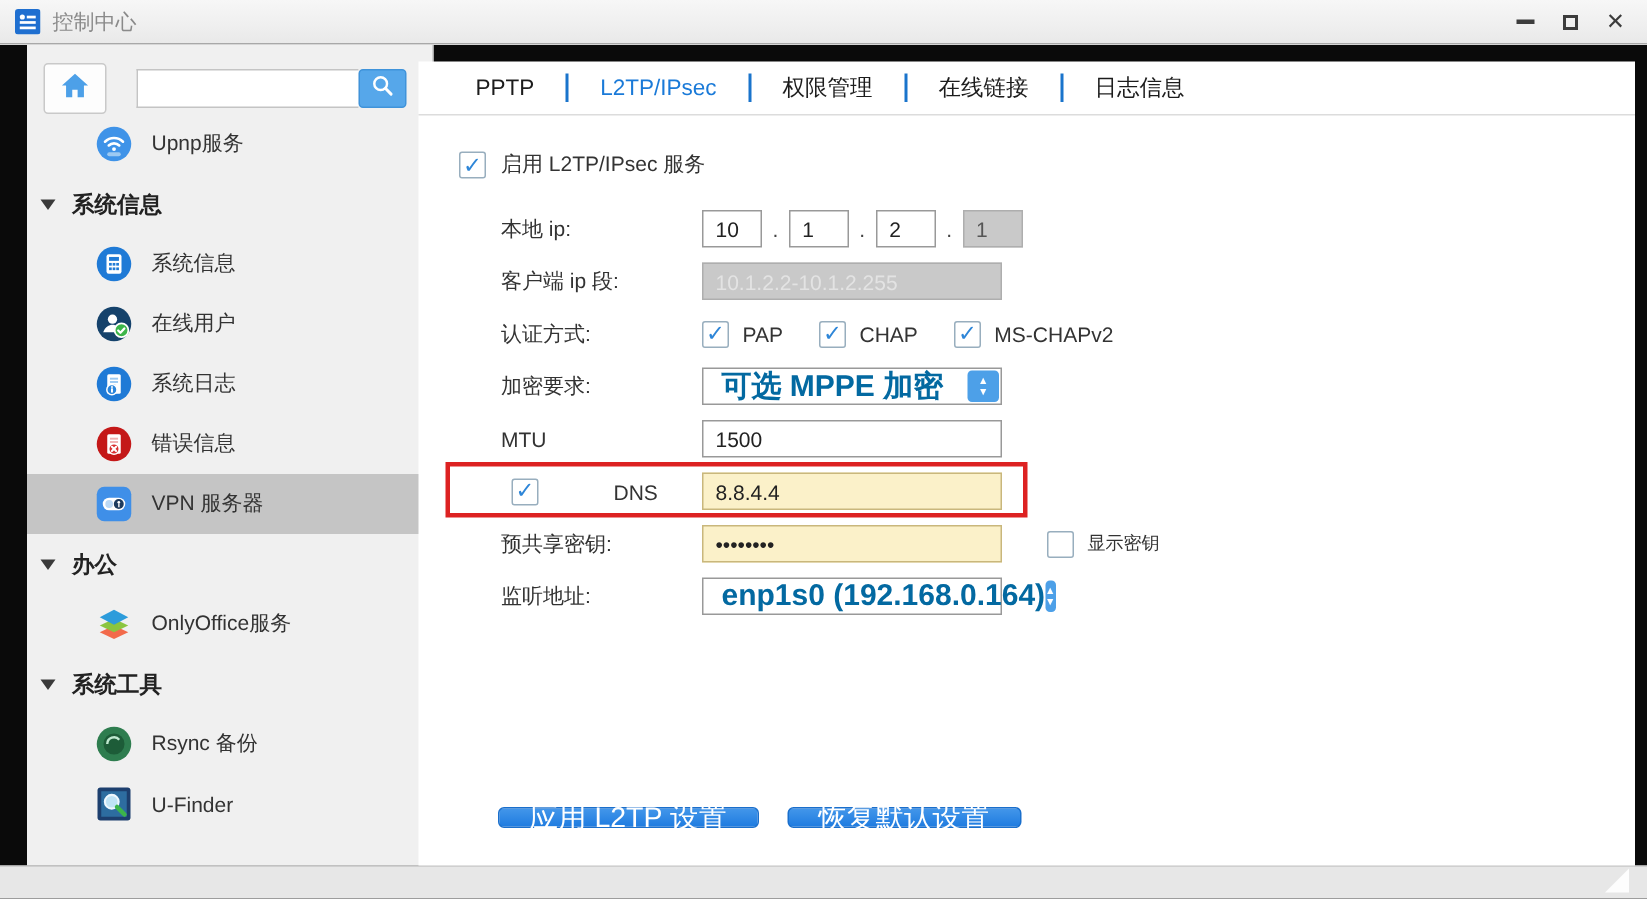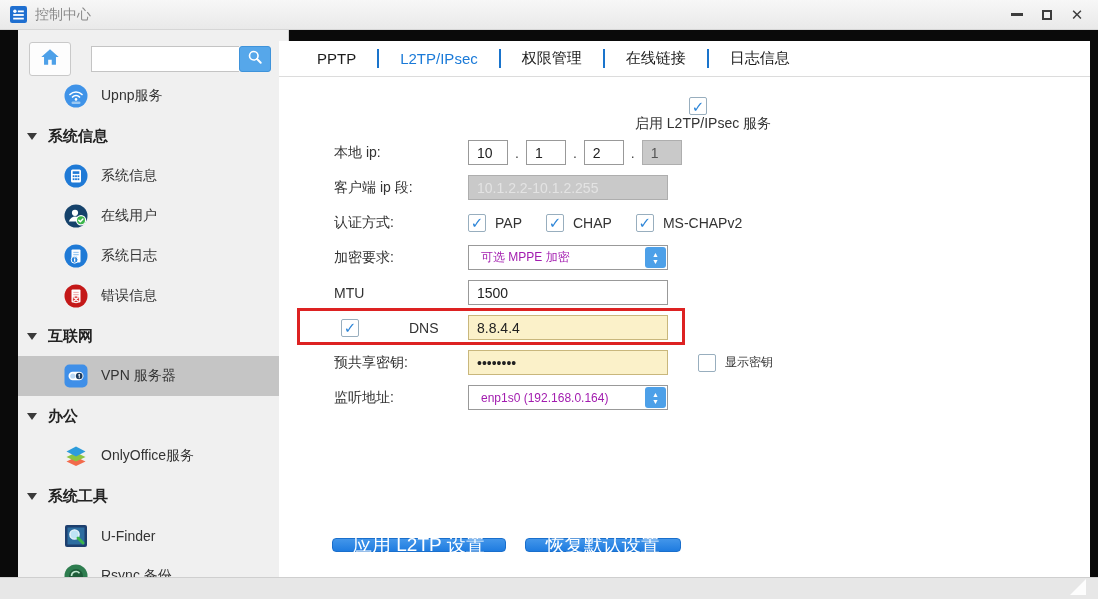--- a/index.html
+++ b/index.html
@@ -58,21 +58,21 @@
     background:#fff; z-index:3;
   }
   .tabbar {
     height:36px; display:flex; align-items:center; padding-left:17px;
     border-bottom:1px solid #dcdcdc;
   }
   .tab { font-size:15px; color:#1c1c1c; padding:0 21px; cursor:pointer; white-space:nowrap; }
   .tab.active { color:#1a7ad8; }
   .tab-sep { width:2px; height:19px; background:#1a74cc; }
   
-  .enable-row { display:flex; align-items:center; margin:20px 0 0 27px; height:26px;flex-direction:column; }
+  .enable-row { display:flex; align-items:center; margin:20px 0 0 27px; height:26px; }
   .enable-row .lbl { font-size:14px; color:#333; margin-left:10px; }
   .rows { margin:12px 0 0 55px; }
   .frow { display:flex; align-items:center; height:35px; position:relative; }
   .frow .rlabel { width:134px; font-size:14px; color:#333; flex:0 0 134px; }
   .cb {
     width:18px; height:18px; background:#fff; border:1px solid #98aebe; border-radius:2px;
     display:inline-flex; align-items:center; justify-content:center; cursor:pointer; flex:0 0 18px;
   }
   .cb.checked::after { content:"\2713"; color:#2e86d8; font-size:15px; font-weight:bold; line-height:1; }
   .txt {
@@ -84,21 +84,21 @@
   .disabled-field { background:#c9c9c9 !important; border-color:#aeaeae !important; color:#555 !important; }
   .disabled-light { background:#c9c9c9 !important; border-color:#aeaeae !important; color:#e3e3e3 !important; }
   .w200 { width:200px; }
   .yellow { background:#fbf1c9 !important; border-color:#c9b77c !important; }
   .cb-group { display:inline-flex; align-items:center; margin-right:24px; }
   .cb-group .glbl { font-size:14px; color:#333; margin-left:9px; }
   .dropdown {
     width:200px; height:25px; border:1px solid #999; background:#fff;
     display:flex; align-items:center; cursor:pointer;
   }
-  .dropdown .dval { flex:1; font-size:12px; color:#a21caf; padding-left:12px; white-space:nowrap; }
+  .dropdown .dval { flex:1; font-size:20px; color:#0369a1; padding-left:12px; white-space:nowrap;font-weight:bold; }
   .spinner {
     width:21px; height:21px; margin-right:1px; background:#4da0e8; border-radius:3px;
     display:flex; flex-direction:column; align-items:center; justify-content:center;
     color:#fff; font-size:7px; line-height:7px;
   }
   .dns-highlight {
     position:absolute; left:-37px; top:-2px; width:388px; height:37px;
     border:3px solid #dd2222; pointer-events:none;
   }
   .psk-extra { display:inline-flex; align-items:center; margin-left:30px; }
@@ -232,24 +232,20 @@
           <rect x="7.5" y="5.5" width="9" height="13" rx="1" fill="#fff"></rect>
           <rect x="9.3" y="7.8" width="5.4" height="1.3" fill="#f0b2b2"></rect>
           <rect x="9.3" y="10" width="5.4" height="1.3" fill="#f0b2b2"></rect>
           <circle cx="12" cy="15.3" r="3.5" fill="#d83030" stroke="#fff" stroke-width="1"></circle>
           <path d="M10.6 13.9l2.8 2.8M13.4 13.9l-2.8 2.8" stroke="#fff" stroke-width="1.4" stroke-linecap="round"></path>
         </svg>
     </span>
     <span>错误信息</span>
   </div>
 
-  <div class="side-header">
-    <span class="tri"></span>
-    <span>互联网</span>
-  </div>
   <div class="side-item selected">
     <span class="icn">
       <svg viewBox="0 0 24 24">
           <rect x="0.5" y="0.5" width="23" height="23" rx="5" fill="#3f8fe8"></rect>
           <rect x="4.5" y="7.8" width="15" height="8.4" rx="4.2" fill="#fff"></rect>
           <circle cx="8.8" cy="12" r="2.6" fill="#bcd9f5"></circle>
           <circle cx="15.2" cy="12" r="3.3" fill="#1d3b5e"></circle>
           <circle cx="15.2" cy="10.9" r="0.9" fill="#fff"></circle>
           <rect x="14.8" y="11.6" width="0.9" height="2.6" fill="#fff"></rect>
         </svg>
@@ -272,37 +268,37 @@
     <span>OnlyOffice服务</span>
   </div>
 
   <div class="side-header">
     <span class="tri"></span>
     <span>系统工具</span>
   </div>
   <div class="side-item">
     <span class="icn">
       <svg viewBox="0 0 24 24">
+          <circle cx="12" cy="12" r="11.5" fill="#2e7d4f"></circle>
+          <circle cx="12" cy="12" r="7" fill="#1d5c38"></circle>
+          <path d="M7.5 12a4.5 4.5 0 0 1 8-2.8" fill="none" stroke="#bfe8cf" stroke-width="1.6"></path>
+        </svg>
+    </span>
+    <span>Rsync 备份</span>
+  </div>
+  <div class="side-item">
+    <span class="icn">
+      <svg viewBox="0 0 24 24">
           <rect x="1" y="1" width="22" height="22" rx="2" fill="#1d3f6e"></rect>
           <rect x="3.5" y="3.5" width="17" height="17" fill="#2d6da0"></rect>
           <circle cx="10.5" cy="10.5" r="4.6" fill="#bfe3f5" stroke="#eef7fd" stroke-width="1.4"></circle>
           <line x1="14" y1="14" x2="19" y2="19" stroke="#3cb54a" stroke-width="3" stroke-linecap="round"></line>
         </svg>
     </span>
     <span>U-Finder</span>
-  </div>
-  <div class="side-item">
-    <span class="icn">
-      <svg viewBox="0 0 24 24">
-          <circle cx="12" cy="12" r="11.5" fill="#2e7d4f"></circle>
-          <circle cx="12" cy="12" r="7" fill="#1d5c38"></circle>
-          <path d="M7.5 12a4.5 4.5 0 0 1 8-2.8" fill="none" stroke="#bfe8cf" stroke-width="1.6"></path>
-        </svg>
-    </span>
-    <span>Rsync 备份</span>
   </div>
 </div>
 
 <div class="main">
   <div class="tabbar">
     <div class="tab">PPTP</div>
     <span class="tab-sep"></span>
     <div class="tab active">L2TP/IPsec</div>
     <span class="tab-sep"></span>
     <div class="tab">权限管理</div>

